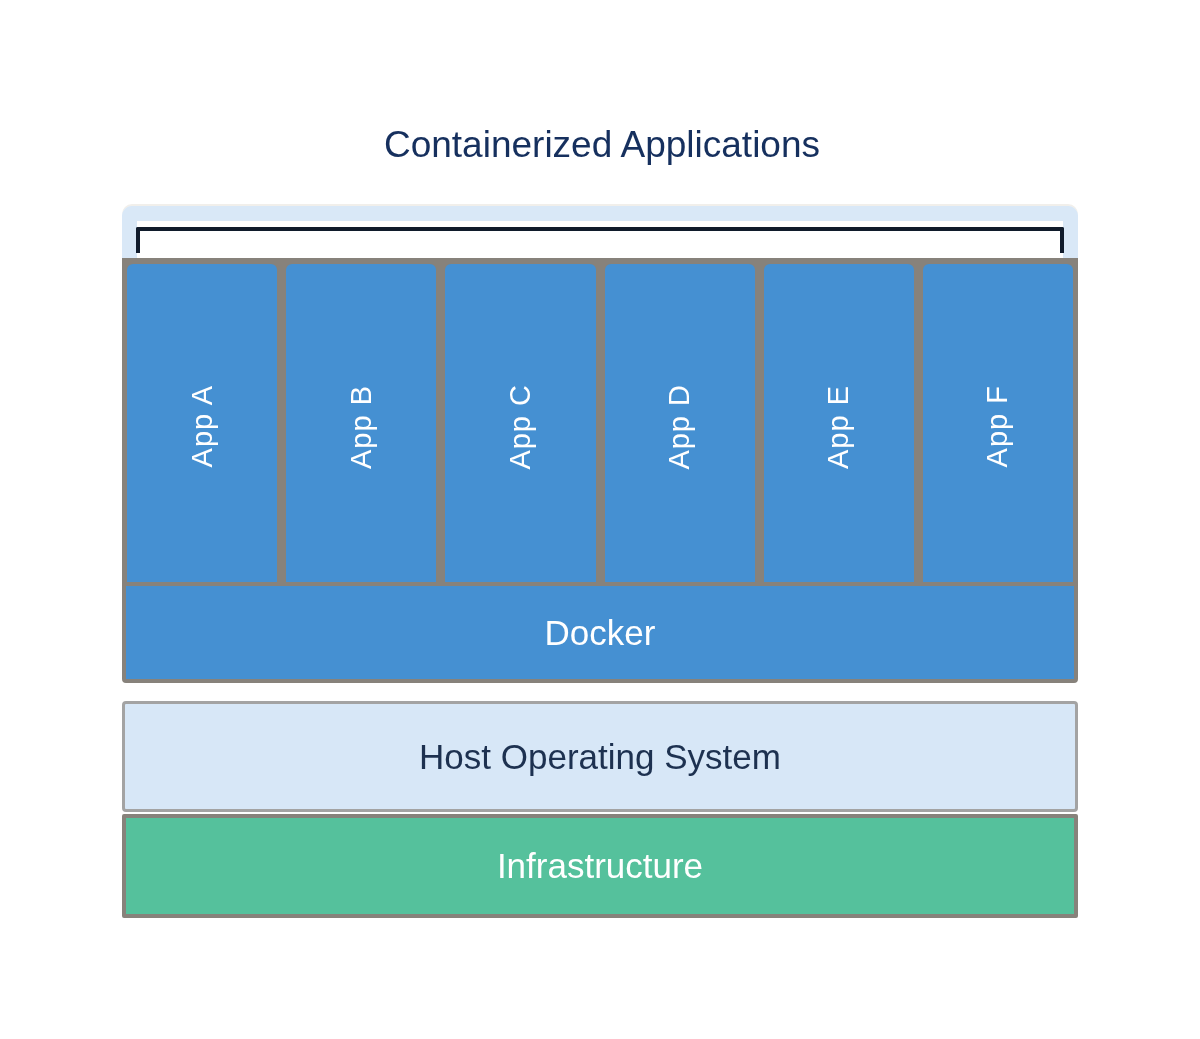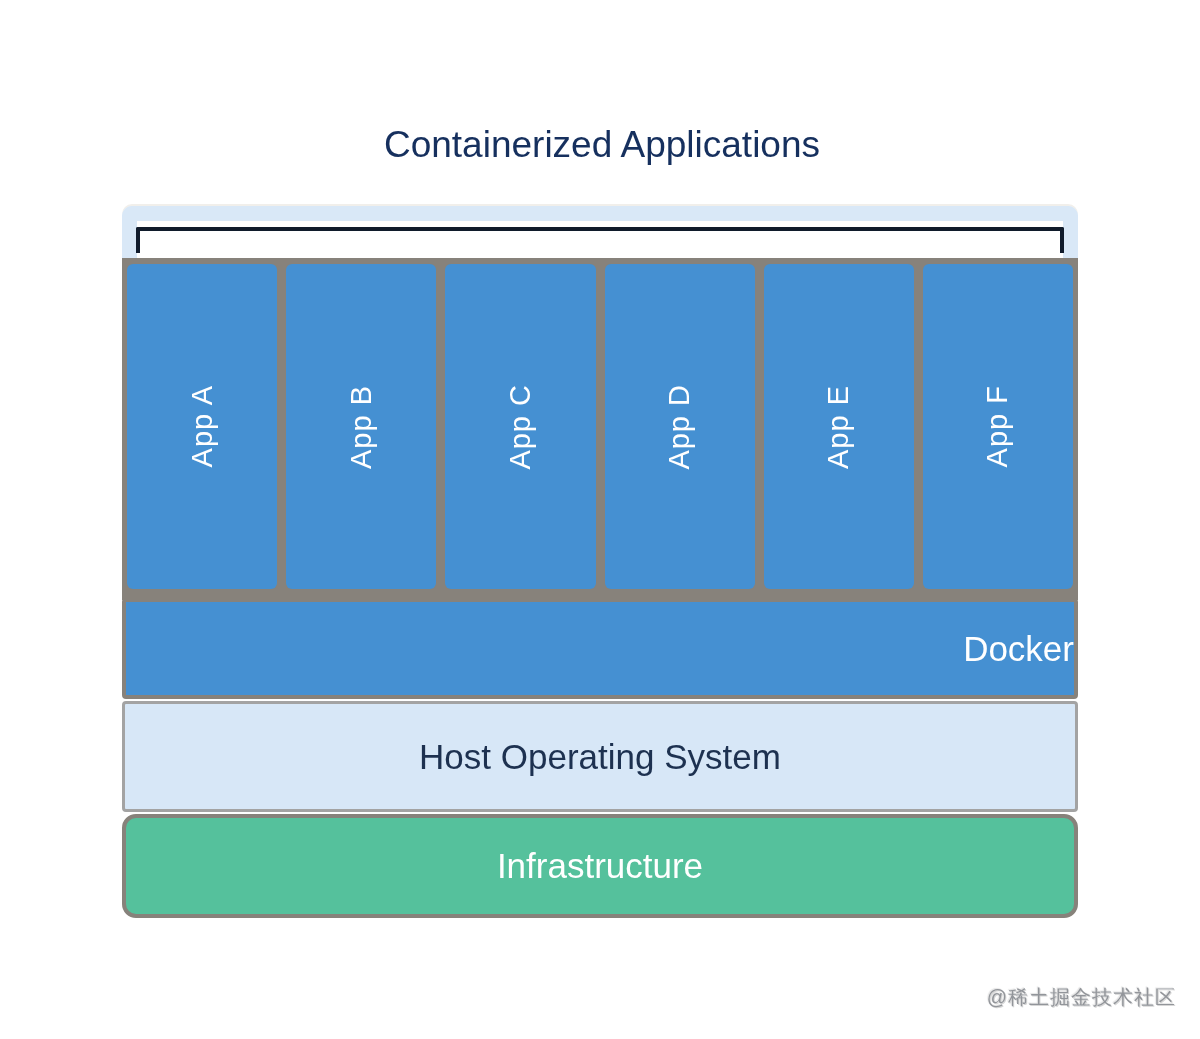--- a/index.html
+++ b/index.html
@@ -37,32 +37,32 @@
   .app-label{
     writing-mode:vertical-rl;transform:rotate(180deg);
     color:#ffffff;font-size:29px;letter-spacing:1px;white-space:nowrap;
   }
   
   .layer{
     position:absolute;left:122px;width:956px;box-sizing:border-box;
     display:flex;align-items:center;justify-content:center;
   }
   .layer-docker{
-    top:598px;height:101px;background:#4590d2;
+    top:582px;height:101px;background:#4590d2;
     border:4px solid #87827b;border-radius:4px;
-    color:#ffffff;font-size:35px;justify-content:flex-end;
+    color:#ffffff;font-size:35px;
   }
   .layer-host{
     top:701px;height:111px;background:#d7e7f7;
     border:3px solid #a3a3a3;border-radius:4px;
     color:#1d3150;font-size:35px;
   }
   .layer-infra{
     top:814px;height:104px;background:#55c19c;
-    border:4px solid #87827b;border-radius:14px;
+    border:4px solid #87827b;border-radius:2px;
     color:#ffffff;font-size:35px;
   }
   
   .watermark{
     position:absolute;right:24px;top:984px;
     font-size:20px;color:#92959a;
     text-shadow:1px 1px 0 #d6d6d6, -1px -1px 1px #e3e3e3;
     letter-spacing:1px;
   }
 </style>
@@ -102,15 +102,14 @@
   </div>
 
   <div class="layer layer-host">
     <span>Host Operating System</span>
   </div>
 
   <div class="layer layer-infra">
     <span>Infrastructure</span>
   </div>
 
-  <div class="watermark">@稀土掘金技术社区</div>
 
 </div>
 
 </body></html>

